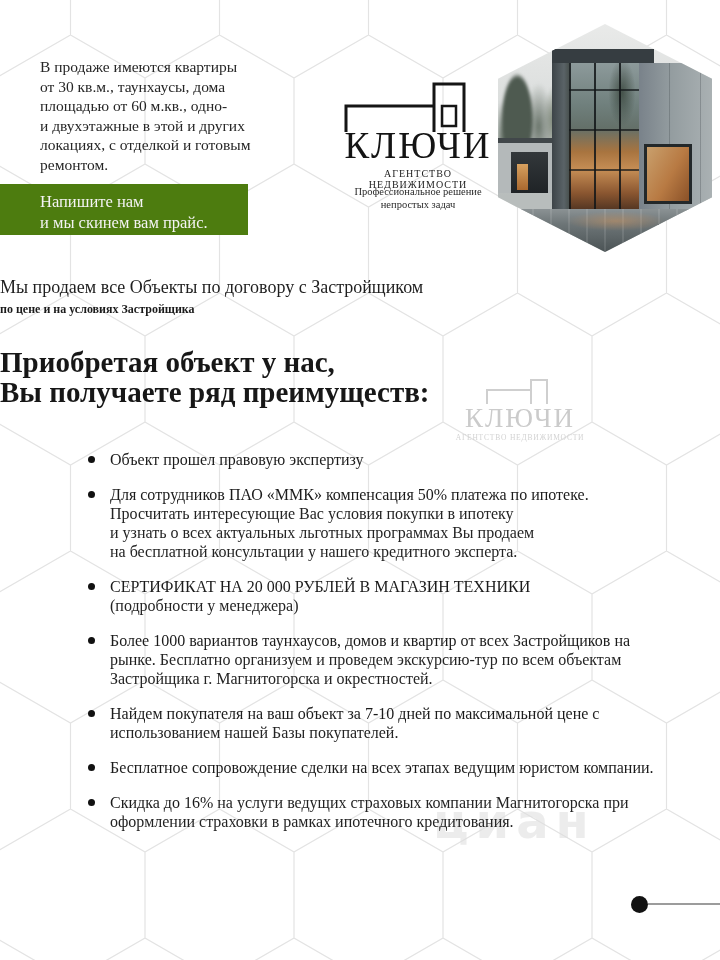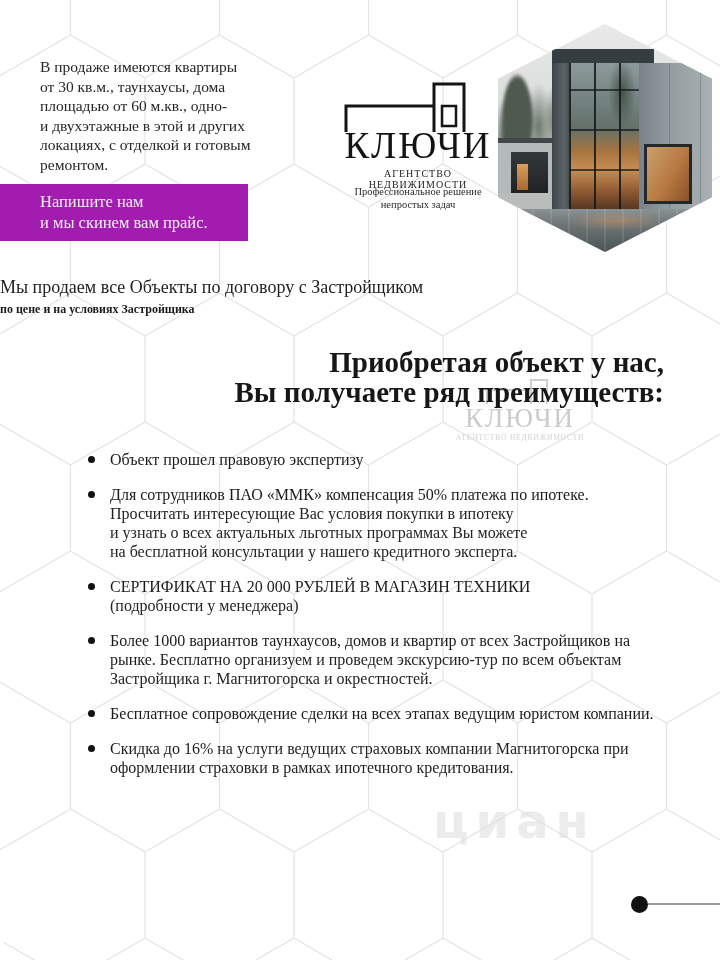--- a/index.html
+++ b/index.html
@@ -1,30 +1,30 @@
 <!DOCTYPE html>
 <html><head>
 <meta charset="utf-8">
 <style>
   html,body{margin:0;padding:0;background:#ffffff;}
   .page{
     position:relative;width:720px;height:960px;background:#ffffff;overflow:hidden;
-    font-family:"Liberation Serif","DejaVu Serif",serif;color:#222;border-radius:32px;
+    font-family:"Liberation Serif","DejaVu Serif",serif;color:#222;
   }
   .hexbg{position:absolute;left:0;top:0;z-index:0;}
 
   
   .intro{
     position:absolute;left:40px;top:57px;width:290px;z-index:2;
     font-size:15.5px;line-height:19.5px;color:#262626;white-space:pre-line;
   }
 
   
   .cta{
-    position:absolute;left:0;top:184px;width:248px;height:57px;background:#a21caf;z-index:2;
+    position:absolute;left:0;top:184px;width:248px;height:51px;background:#4d7c0f;z-index:2;
   }
   .cta .cta-text{
     position:absolute;left:40px;top:7px;color:#f4f4f4;font-size:16.5px;line-height:21px;white-space:pre-line;
   }
 
   
   .logo{position:absolute;left:336px;top:56px;width:164px;z-index:2;text-align:center;}
   .logo svg{position:absolute;left:0;top:24px;}
   .logo-word{
     position:absolute;left:0;top:72px;width:164px;text-align:center;
@@ -92,21 +92,21 @@
       linear-gradient(180deg,#8b9294 0%,#6d7577 35%,#4b5355 100%);
   }
 
   
   .subheader{position:absolute;left:0;top:276px;width:720px;text-align:left;z-index:2;}
   .subheader .l1{font-size:18px;line-height:22px;color:#1f1f1f;}
   .subheader .l2{font-size:12px;line-height:23px;font-weight:bold;color:#1b1b1b;}
 
   
   .heading{
-    position:absolute;left:0;top:347px;width:664px;text-align:right;z-index:3;
+    position:absolute;left:0;top:347px;width:664px;text-align:left;z-index:3;
     font-size:29px;line-height:30px;font-weight:bold;color:#171717;white-space:pre-line;
   }
 
   
   .wm-logo{position:absolute;left:455px;top:374px;width:130px;text-align:center;z-index:1;}
   .wm-logo svg{position:absolute;left:28px;top:4px;}
   .wm-word{position:absolute;left:0;top:29px;width:130px;font-size:27px;letter-spacing:2px;color:#cbcbcb;}
   .wm-sub{position:absolute;left:0;top:59px;width:130px;font-size:7.5px;letter-spacing:.8px;color:#d2d2d2;}
 
   
@@ -207,28 +207,31 @@
   </div>
 
   <div class="wm-site">циан</div>
 
   <ul class="benefits">
     <li>
       <span class="b">Объект прошел правовую экспертизу</span><span></span>
     </li>
     <li>
       <span class="b">Для сотрудников ПАО «ММК» компенсация 50% платежа по ипотеке.</span><span class="rest-block">Просчитать интересующие Вас условия покупки в ипотеку
-и узнать о всех актуальных льготных программах Вы можете
+и узнать о всех актуальных льготных программах Вы продаем
 на бесплатной консультации у нашего кредитного эксперта.</span>
     </li>
     <li>
       <span class="b">СЕРТИФИКАТ НА 20 000 РУБЛЕЙ В МАГАЗИН ТЕХНИКИ</span><span class="rest-block">(подробности у менеджера)</span>
     </li>
     <li>
       <span class="b">Более 1000  вариантов таунхаусов, домов и квартир от всех Застройщиков на рынке.</span><span> Бесплатно организуем и проведем экскурсию-тур по всем объектам Застройщика г. Магнитогорска и окрестностей.</span>
+    </li>
+    <li>
+      <span class="b">Найдем покупателя на ваш объект за 7-10 дней по максимальной цене</span><span> с использованием нашей Базы покупателей.</span>
     </li>
     <li>
       <span class="b">Бесплатное сопровождение сделки на всех этапах ведущим юристом компании.</span><span></span>
     </li>
     <li>
       <span class="b">Скидка до 16%</span><span> на услуги ведущих страховых компании Магнитогорска при оформлении страховки в рамках ипотечного кредитования.</span>
     </li>
   </ul>
 
   <div class="dot"></div>

